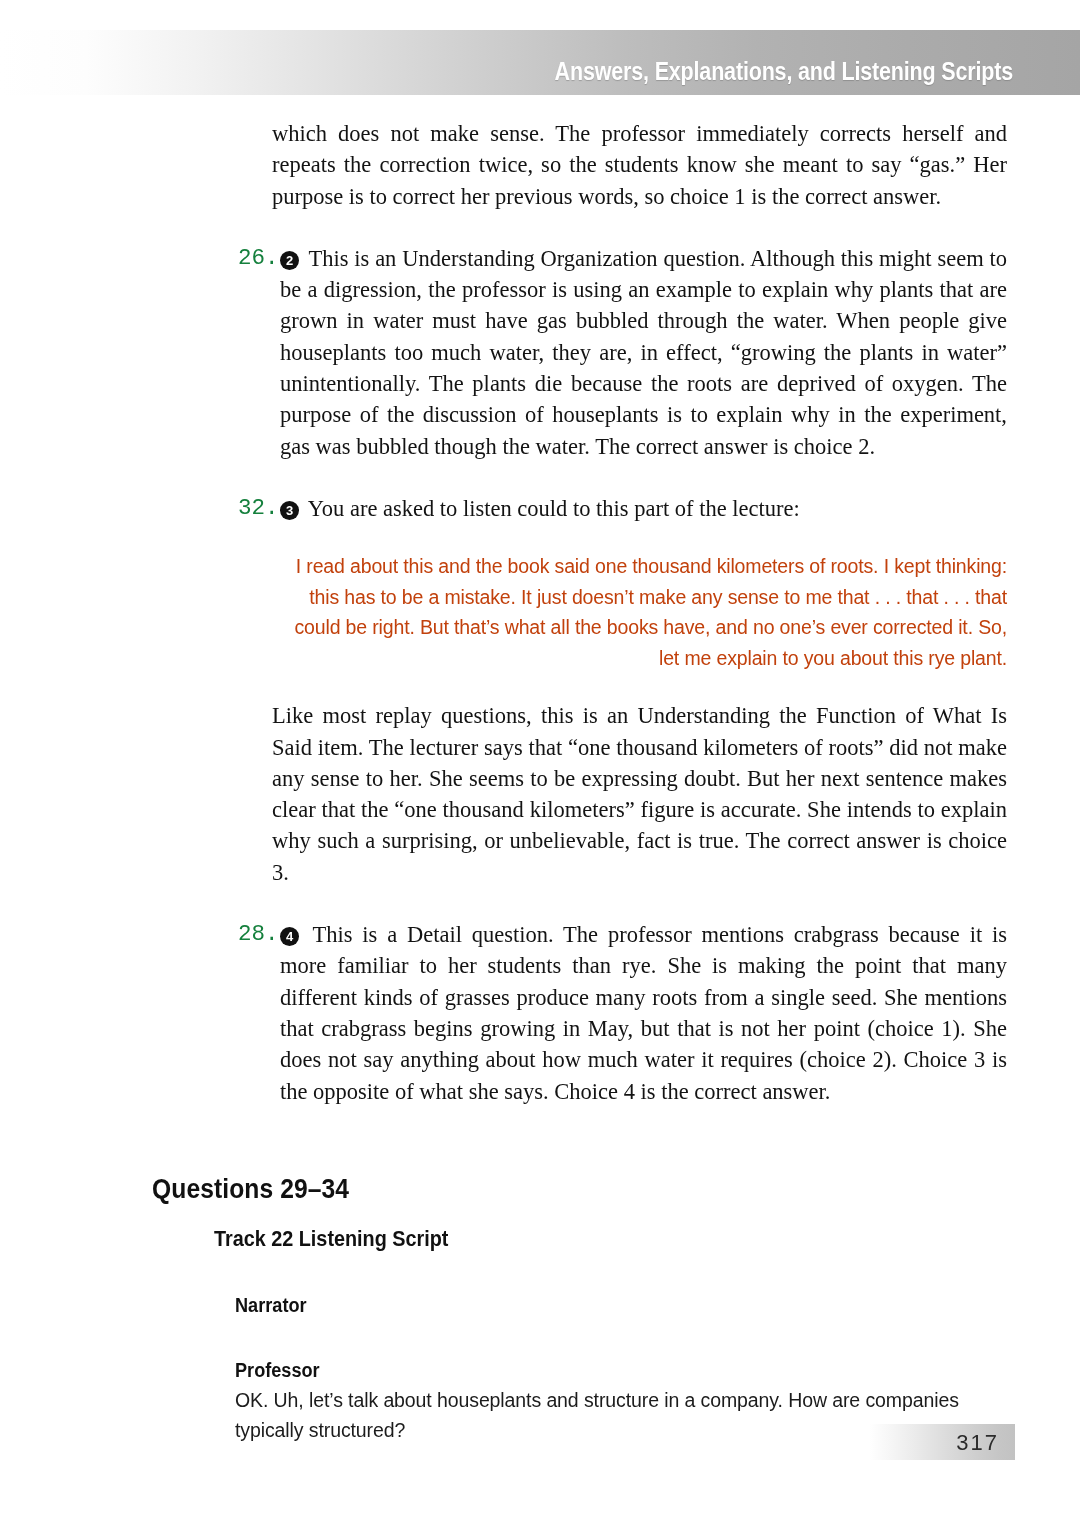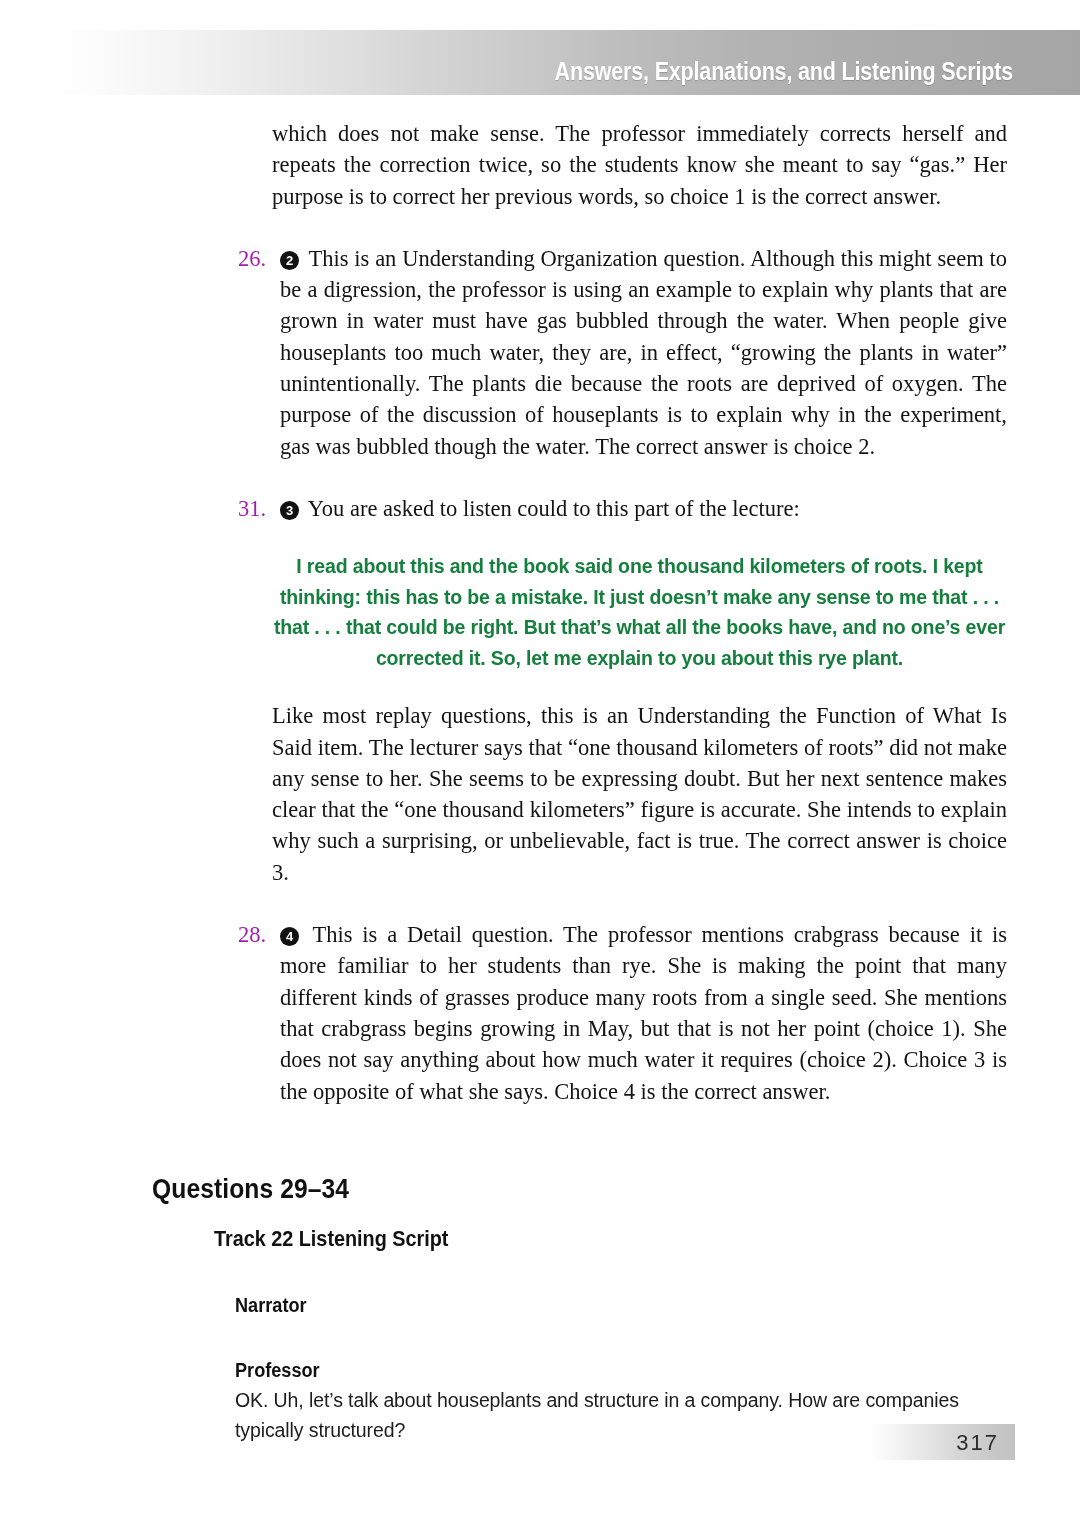--- a/index.html
+++ b/index.html
@@ -79,25 +79,25 @@
     position: relative;
     margin-left: 238px;
     margin-right: 67px;
     margin-top: 31px;
   }
   .answer-num {
     position: absolute;
     left: 0;
     top: 0;
     width: 34px;
-    font-family: Liberation Serif, serif;
+    font-family: Liberation Mono, monospace;
     font-size: 22.5px;
     line-height: 31.3px;
     text-align: left;
-    color: #a21caf;
+    color: #15803d;
   }
   .answer-body {
     margin-left: 42px;
     font-family: "Liberation Serif", serif;
     font-size: 22.5px;
     line-height: 31.3px;
     text-align: justify;
     text-justify: inter-word;
     color: #131313;
   }
@@ -121,24 +121,23 @@
   }
 
   
   .script-quote {
     margin-left: 272px;
     margin-right: 67px;
     margin-top: 27px;
     font-family: "Liberation Sans", sans-serif;
     font-size: 19.5px;
     line-height: 30.5px;
-    text-align: center;
-    color: #15803d;
+    text-align: right;
+    color: #c2410c;
     letter-spacing: -0.15px;
-    font-weight: bold;
   }
 
   
   .section-heading {
     margin-left: 152px;
     margin-top: 66px;
     font-family: "Liberation Sans", sans-serif;
     font-weight: bold;
     font-size: 28px;
     color: #111111;
@@ -218,21 +217,21 @@
 <div class="content">
 
   <p class="para para-cont">which does not make sense. The professor immediately corrects herself and repeats the correction twice, so the students know she meant to say “gas.” Her purpose is to correct her previous words, so choice 1 is the correct answer.</p>
 
   <div class="answer-item">
     <span class="answer-num">26.</span>
     <div class="answer-body"><span class="circled">2</span><span> This is an Understanding Organization question. Although this might seem to be a digression, the professor is using an example to explain why plants that are grown in water must have gas bubbled through the water. When people give houseplants too much water, they are, in effect, “growing the plants in water” unintentionally. The plants die because the roots are deprived of oxygen. The purpose of the discussion of houseplants is to explain why in the experiment, gas was bubbled though the water. The correct answer is choice 2.</span></div>
   </div>
 
   <div class="answer-item">
-    <span class="answer-num">31.</span>
+    <span class="answer-num">32.</span>
     <div class="answer-body no-justify"><span class="circled">3</span><span> You are asked to listen could to this part of the lecture:</span></div>
   </div>
 
   <p class="script-quote">I read about this and the book said one thousand kilometers of roots. I kept thinking: this has to be a mistake. It just doesn’t make any sense to me that . . . that . . . that could be right. But that’s what all the books have, and no one’s ever corrected it. So, let me explain to you about this rye plant.</p>
 
   <p class="para para-cont" style="margin-top:27px;">Like most replay questions, this is an Understanding the Function of What Is Said item. The lecturer says that “one thousand kilometers of roots” did not make any sense to her. She seems to be expressing doubt. But her next sentence makes clear that the “one thousand kilometers” figure is accurate. She intends to explain why such a surprising, or unbelievable, fact is true. The correct answer is choice 3.</p>
 
   <div class="answer-item">
     <span class="answer-num">28.</span>
     <div class="answer-body"><span class="circled">4</span><span> This is a Detail question. The professor mentions crabgrass because it is more familiar to her students than rye. She is making the point that many different kinds of grasses produce many roots from a single seed. She mentions that crabgrass begins growing in May, but that is not her point (choice 1). She does not say anything about how much water it requires (choice 2). Choice 3 is the opposite of what she says. Choice 4 is the correct answer.</span></div>

